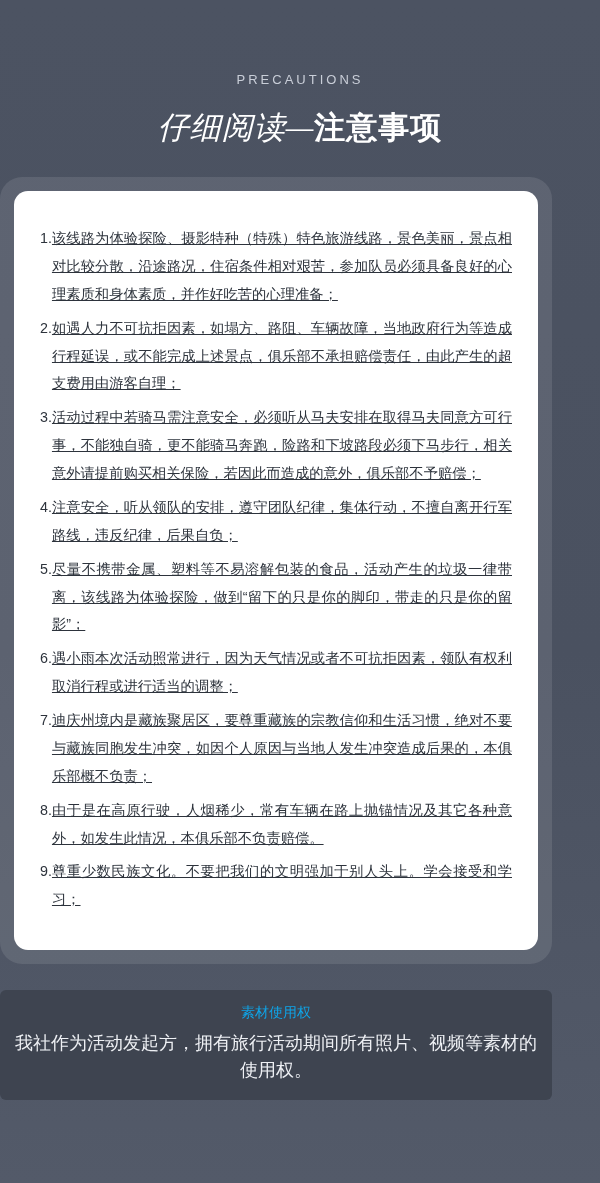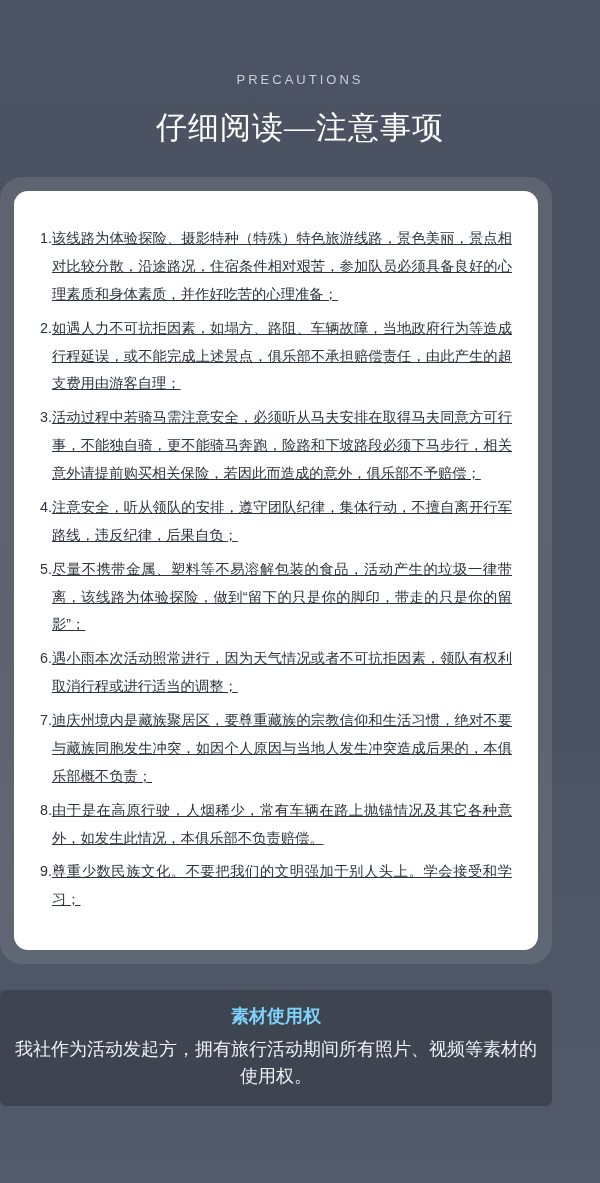--- a/index.html
+++ b/index.html
@@ -36,24 +36,25 @@
     font-weight: 400;
   }
   .title {
     margin-top: 20px;
     font-size: 31px;
     color: #ffffff;
     letter-spacing: 1px;
     font-family: "Liberation Serif", serif;
   }
   .title .t-light {
+    font-style: italic;
     font-weight: 400;
   }
   .title .t-bold {
-    font-weight: 400;
+    font-weight: 700;
   }
   .card-outer {
     margin-top: 28px;
     width: 552px;
     background: rgba(255,255,255,0.10);
     border-radius: 22px;
     padding: 14px;
   }
   .card {
     background: #ffffff;
@@ -79,23 +80,23 @@
   .footer {
     margin-top: 26px;
     width: 552px;
     background: #3e4450;
     border-radius: 6px;
     padding: 14px 10px 16px 10px;
     text-align: center;
     margin-bottom: 18px;
   }
   .footer-title {
-    color: #7dd3fc;
-    font-size: 18px;
-    font-weight: 700;
+    color: #0ea5e9;
+    font-size: 14px;
+    font-weight: 400;
     margin-bottom: 8px;
   }
   .footer-text {
     color: #eef0f4;
     font-size: 18px;
     line-height: 1.5;
   }
 </style>
 </head>
 <body>

